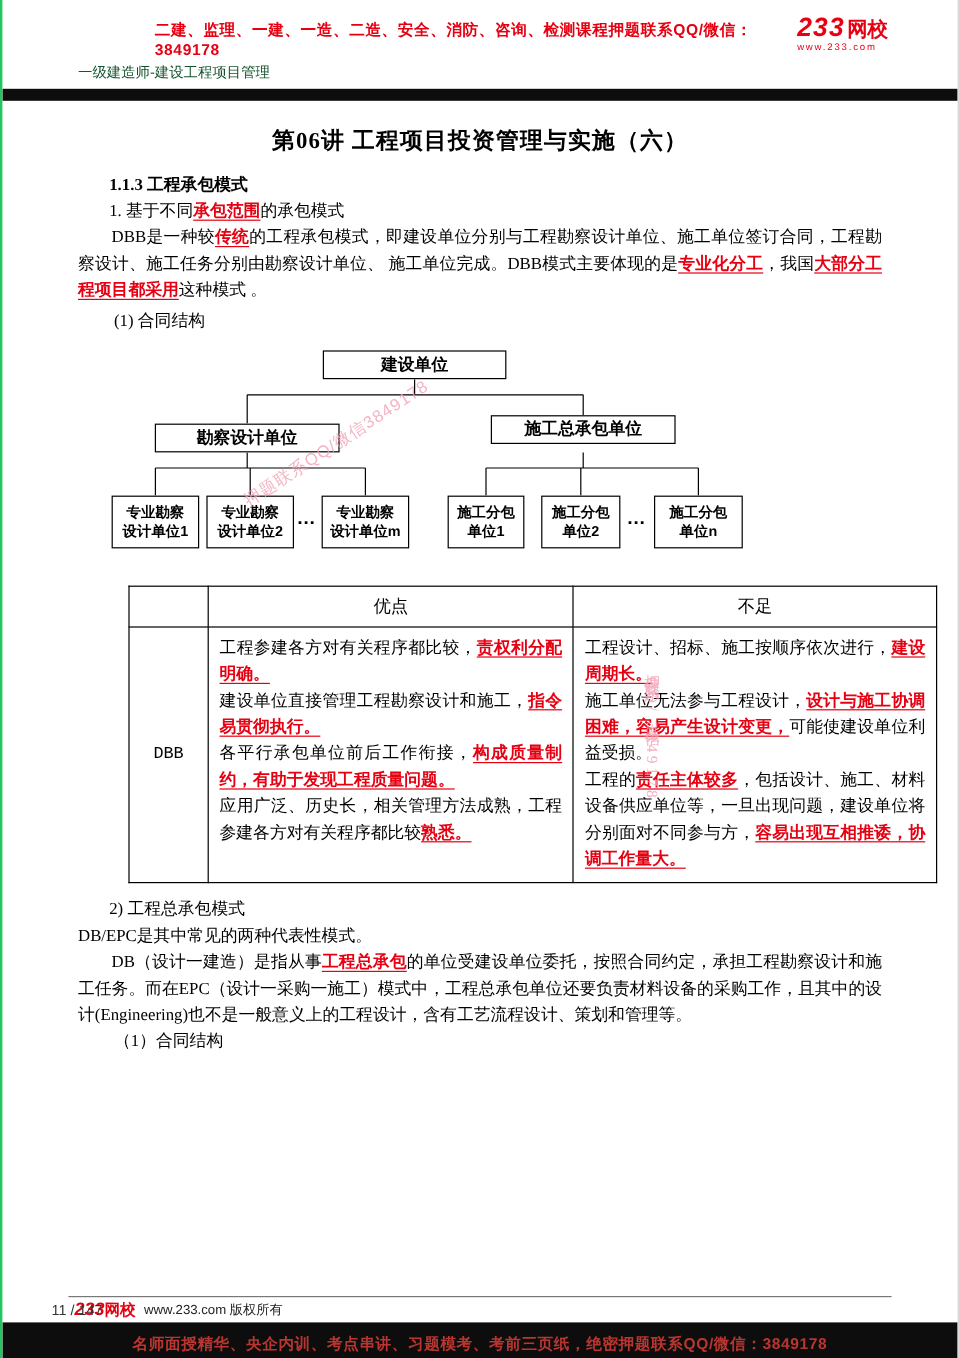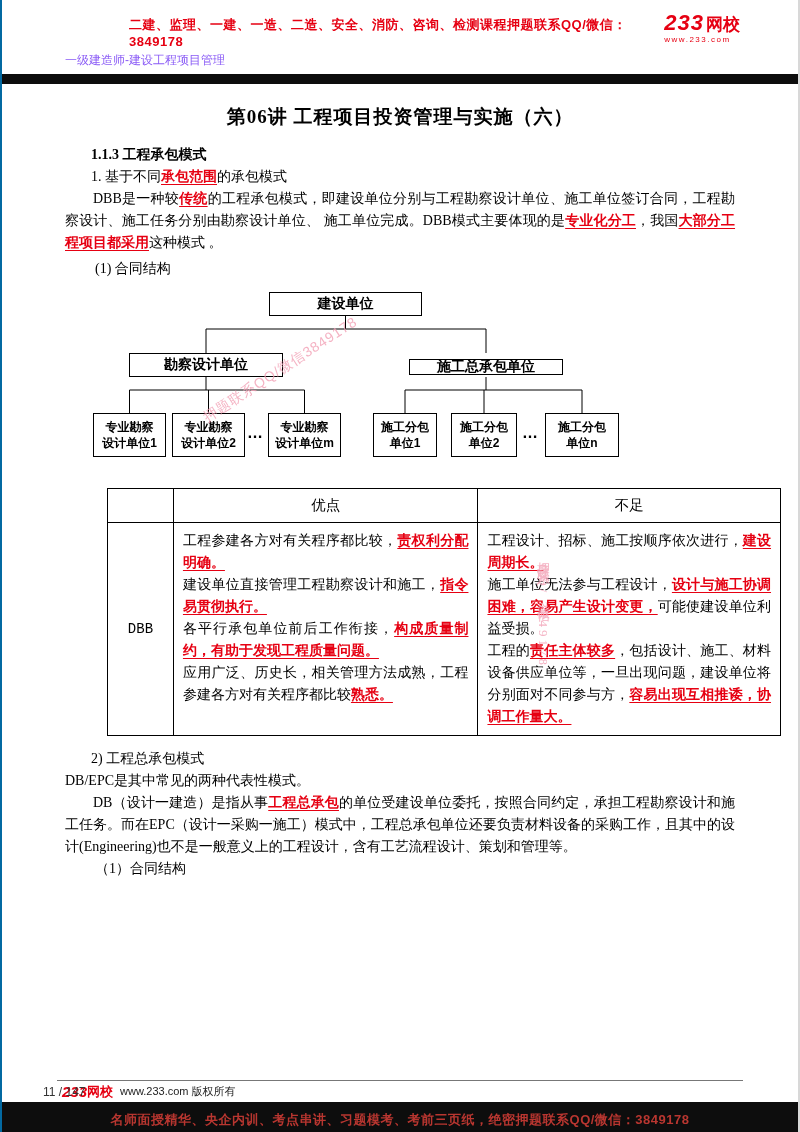--- a/index.html
+++ b/index.html
@@ -1,30 +1,30 @@
 <!DOCTYPE html>
 <html><head>
 <meta charset="utf-8">
 <style>
   * { box-sizing: border-box; }
   body { margin:0; background:#fff; }
   .page {
     width:800px; height:1132px; position:relative; background:#fff; overflow:hidden;
     font-family:"Liberation Serif","DejaVu Serif",serif; color:#000;
-    border-left:2px solid #0369a1; border-right:2px solid #d8d8d8;
+    border-left:2px solid #22c55e; border-right:2px solid #d8d8d8;
   }
   
   .hdr { padding:12px 58px 0 63px; font-family:"Liberation Sans","DejaVu Sans",sans-serif; }
   .hdr-top { display:flex; align-items:flex-start; }
   .promo { flex:1; color:#e60012; font-weight:bold; font-size:13px; padding-left:64px; padding-top:4px; letter-spacing:.5px; }
   .logo { text-align:left; line-height:1; }
   .logo-233 { color:#e60012; font-weight:bold; font-style:italic; font-size:22px; letter-spacing:1px; }
   .logo-wx { color:#e60012; font-weight:bold; font-size:17px; margin-left:2px; }
   .logo-url { color:#e60012; font-size:8px; letter-spacing:1.5px; margin-top:2px; }
-  .course { font-size:12px; margin-top:3px; color:#8b5cf6; }
+  .course { font-size:12px; margin-top:3px; color:#14532d; }
   .black-bar { background:#0d0d0d; }
   .black-bar.top { height:10px; margin-top:5px; }
   
   main { padding:0 63px; }
   h1 { font-size:19px; font-weight:bold; text-align:center; margin:20px 0 14px; letter-spacing:1px; }
   p { margin:0; font-size:14px; line-height:22px; }
   .bold { font-weight:bold; }
   .ind1 { padding-left:26px; }
   .ind2 { padding-left:30px; }
   .indent2 { text-indent:2em; }
@@ -88,21 +88,21 @@
     <p class="ind1"><span>1. 基于不同</span><span class="hl">承包范围</span><span>的承包模式</span></p>
     <p class="indent2 just"><span>DBB是一种较</span><span class="hl">传统</span><span>的工程承包模式，即建设单位分别与工程勘察设计单位、施工单位签订合同，工程勘察设计、施工任务分别由勘察设计单位、 施工单位完成。DBB模式主要体现的是</span><span class="hl">专业化分工</span><span>，我国</span><span class="hl">大部分工程项目都采用</span><span>这种模式 。</span></p>
     <p class="ind2 mt-sm"><span>(1) 合同结构</span></p>
 
     <div class="diagram">
       <svg class="dlines" width="674" height="180" viewBox="0 0 674 180">
         <path d="M280.5 24 V37 M141 37 H421 M141 37 V61 M421 37 V61 M141 85 V98 M64.5 98 H239.5 M64.5 98 V121 M143.5 98 V121 M239.5 98 V121 M421 85 V98 M340 98 H517 M340 98 V121 M419 98 V121 M517 98 V121" stroke="#000" stroke-width="1" fill="none"></path>
       </svg>
       <div class="dbox big" style="left:64px; top:61px; width:154px; height:24px;">勘察设计单位</div>
       <div class="dbox big" style="left:204px; top:0; width:153px; height:24px;">建设单位</div>
-      <div class="dbox big" style="left:344px; top:67px; width:154px; height:16px;">施工总承包单位</div>
+      <div class="dbox big" style="left:344px; top:54px; width:154px; height:24px;">施工总承包单位</div>
       <div class="dbox sm" style="left:28px; top:121px; width:73px; height:44px;">专业勘察
 设计单位1</div>
       <div class="dbox sm" style="left:107px; top:121px; width:73px; height:44px;">专业勘察
 设计单位2</div>
       <div class="dell" style="left:182px; top:132px;">…</div>
       <div class="dbox sm" style="left:203px; top:121px; width:73px; height:44px;">专业勘察
 设计单位m</div>
       <div class="dbox sm" style="left:308px; top:121px; width:64px; height:44px;">施工分包
 单位1</div>
       <div class="dbox sm" style="left:386px; top:121px; width:66px; height:44px;">施工分包

